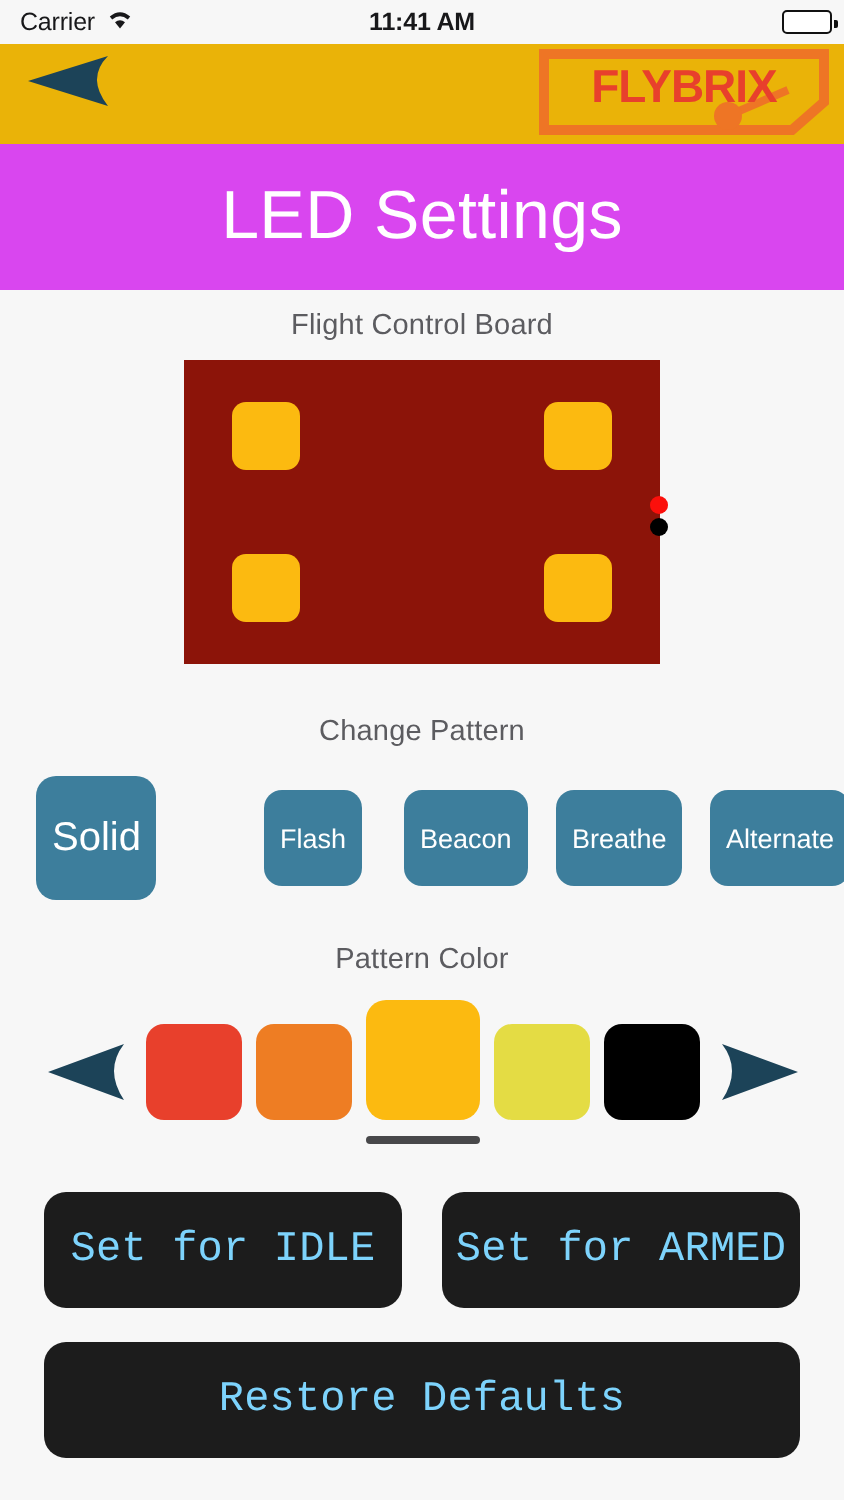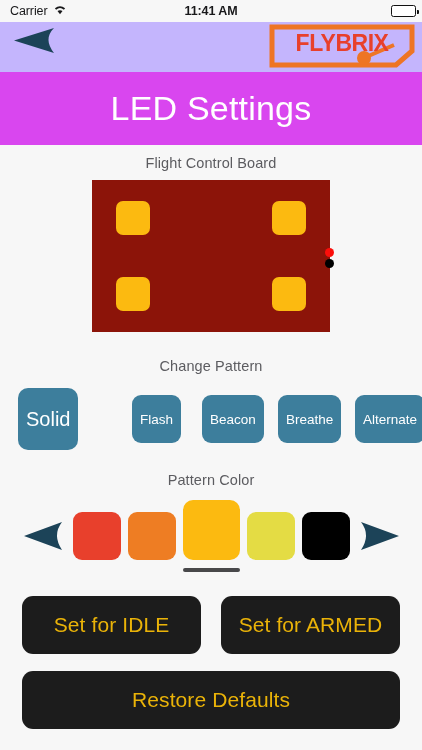--- a/index.html
+++ b/index.html
@@ -74,21 +74,21 @@
     height: 4px;
     background: #111;
     border-radius: 0 1px 1px 0;
   }
 
   
   #nav-bar {
     height: 50px;
     width: 100%;
     position: relative;
-    background: #c4b5fd;
+    background: #eab308;
   }
   #back-arrow {
     position: absolute;
     left: 12px;
     top: 4px;
     width: 46px;
     height: 30px;
     cursor: pointer;
   }
   #logo {
@@ -238,24 +238,24 @@
   #action-area {
     margin-top: 24px;
     padding: 0 22px;
   }
   #action-row {
     display: flex;
     gap: 20px;
   }
   .dark-btn {
     background: #1C1C1C;
-    color: #eab308;
+    color: #7dd3fc;
     border: none;
     border-radius: 11px;
-    font-family: Liberation Sans, sans-serif;
+    font-family: Liberation Mono, monospace;
     font-size: 21px;
     cursor: pointer;
     display: flex;
     align-items: center;
     justify-content: center;
     letter-spacing: 0.1px;
   }
   #btn-idle, #btn-armed {
     flex: 1 1 0;
     height: 58px;

